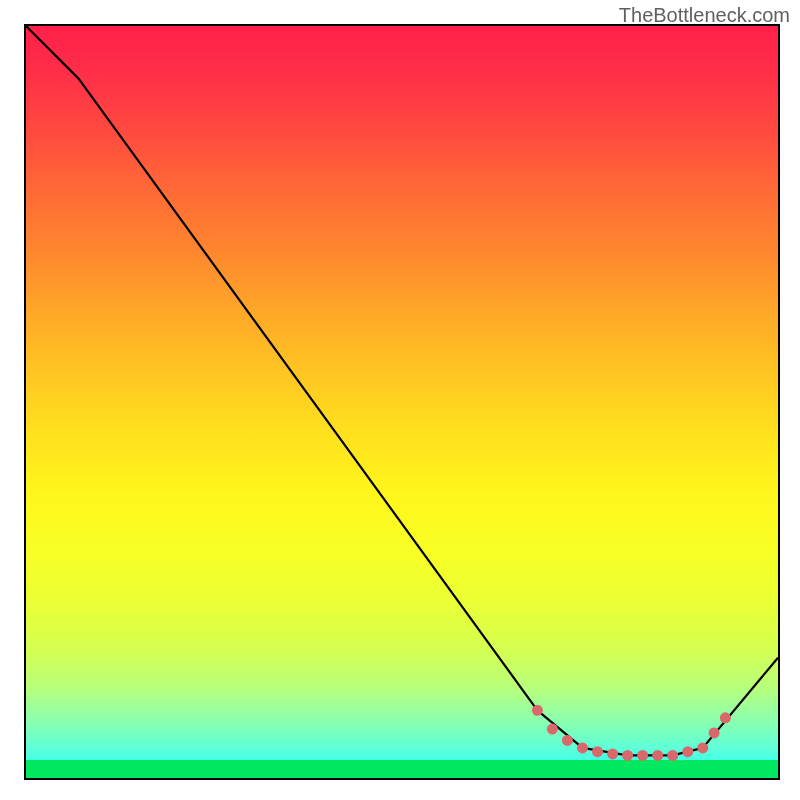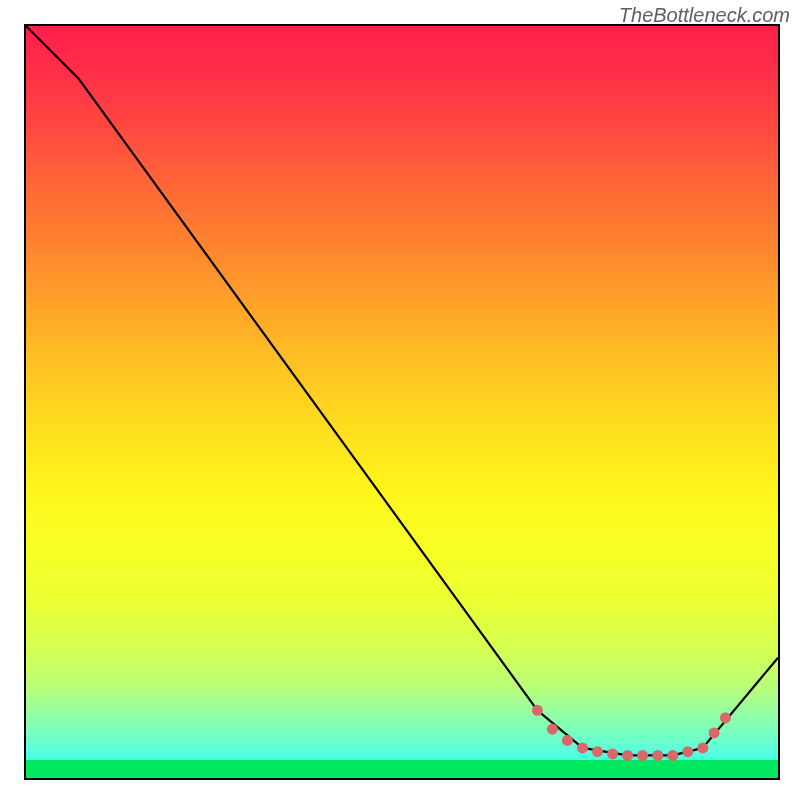--- a/index.html
+++ b/index.html
@@ -1,17 +1,17 @@
 <!DOCTYPE html>
 <html><head>
 <meta charset="utf-8">
 <style>
   * { margin: 0; padding: 0; box-sizing: border-box; }
   body { width: 800px; height: 800px; position: relative; font-family: Arial, sans-serif; background: #fff; }
-  .container { width: 800px; height: 700px; position: relative; font-style: italic; }
+  .container { width: 800px; height: 700px; position: relative; }
   .watermark { position: absolute; top: 4px; right: 10px; font-size: 20px; font-weight: 500; color: #606060; z-index: 10; }
   .plot-area { position: absolute; top: 24px; left: 24px; width: 752px; height: 752px; border: 2px solid #000; box-sizing: content-box; }
   .gradient-bg { position: absolute; inset: 0; width: 100%; height: 100%;
     background: linear-gradient(to bottom,
       #ff1f4a 0%,
       #ff2e48 6%,
       #ff4a3f 14%,
       #ff6a36 22%,
       #ff872e 30%,
       #ffa728 38%,

